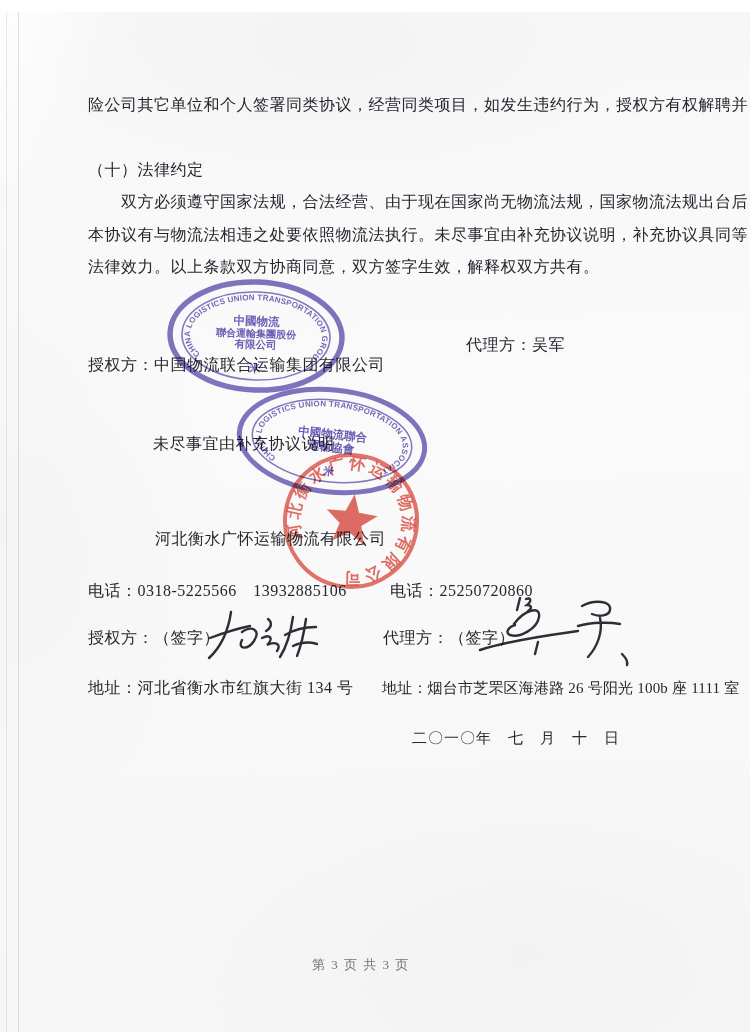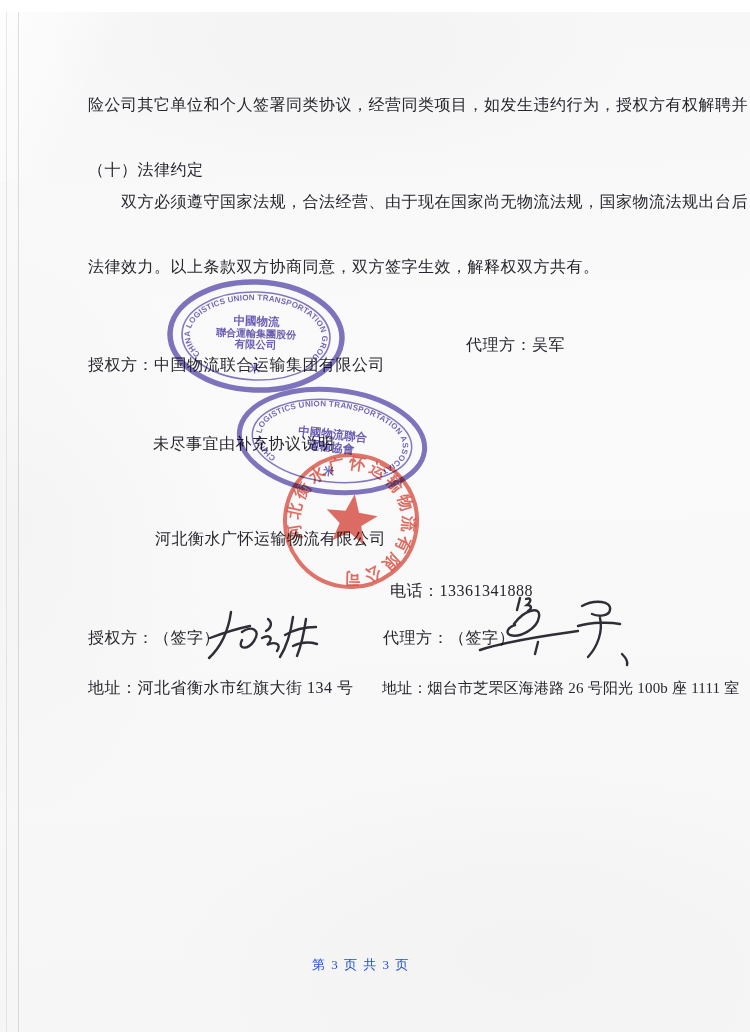--- a/index.html
+++ b/index.html
@@ -29,54 +29,57 @@
     position:absolute;top:12px;bottom:0;width:1px;
     background:rgba(150,150,155,0.30);
   }
   .edge-line.l1{left:6px;background:rgba(160,160,165,0.22);}
   .edge-line.l2{left:18px;}
   .txt{
     position:absolute;color:#26262e;font-size:16px;line-height:1.1;
     letter-spacing:0.5px;white-space:pre;
   }
   .txt.small{font-size:15px;letter-spacing:0.2px;}
-  .txt.footer{font-size:13px;color:#1d4ed8;letter-spacing:1.5px;}
+  .txt.footer{font-size:13px;color:#737373;letter-spacing:1.5px;}
   .stamp{position:absolute;mix-blend-mode:multiply;opacity:0.92;filter:blur(0.35px);}
   .sig{position:absolute;mix-blend-mode:multiply;}
   .seal-ring-en{font-family:"Liberation Sans", sans-serif;font-weight:600;}
   .seal-cn{font-family:"Liberation Serif", serif;font-weight:700;}
 </style>
 </head>
 <body>
 
 <div class="page">
   <div class="paper"></div>
   <div class="fold-topleft"></div>
   <div class="edge-line l1"></div>
   <div class="edge-line l2"></div>
 
   <div class="txt" style="left:88px;top:96px">险公司其它单位和个人签署同类协议，经营同类项目，如发生违约行为，授权方有权解聘并</div>
   <div class="txt" style="left:88px;top:161px">（十）法律约定</div>
   <div class="txt" style="left:121px;top:193px">双方必须遵守国家法规，合法经营、由于现在国家尚无物流法规，国家物流法规出台后</div>
+  <div class="txt" style="left:88px;top:226px">本协议有与物流法相违之处要依照物流法执行。未尽事宜由补充协议说明，补充协议具同等</div>
   <div class="txt" style="left:88px;top:258px">法律效力。以上条款双方协商同意，双方签字生效，解释权双方共有。</div>
 
   <div class="txt" style="left:88px;top:356px">授权方：中国物流联合运输集团有限公司</div>
   <div class="txt" style="left:466px;top:336px">代理方：吴军</div>
 
   <div class="txt" style="left:153px;top:435px">未尽事宜由补充协议说明</div>
   <div class="txt" style="left:155px;top:530px">河北衡水广怀运输物流有限公司</div>
 
-  <div class="txt" style="left:390px;top:582px">电话：13361341888</div>
+  <div class="txt" style="left:88px;top:582px">电话：0318-5225566　13932885106</div>
+  <div class="txt" style="left:390px;top:582px">电话：25250720860</div>
 
   <div class="txt" style="left:88px;top:629px">授权方：（签字）</div>
   <div class="txt" style="left:383px;top:629px">代理方：（签字）</div>
 
   <div class="txt" style="left:88px;top:679px">地址：河北省衡水市红旗大街 134 号</div>
   <div class="txt small" style="left:382px;top:680px">地址：烟台市芝罘区海港路 26 号阳光 100b 座 1111 室</div>
 
+  <div class="txt" style="left:412px;top:730px;font-size:15px;letter-spacing:1px">二〇一〇年　七　月　十　日</div>
 
   <div class="txt footer" style="left:312px;top:958px">第 3 页 共 3 页</div>
 
   <svg class="stamp" style="left:163px;top:277px" width="186" height="118" viewBox="0 0 186 118">
     <g transform="rotate(2 93 59)">
       <ellipse cx="93" cy="59" rx="86" ry="54" fill="none" stroke="rgba(77,62,168,0.78)" stroke-width="5.5"></ellipse>
       <ellipse cx="93" cy="59" rx="74" ry="44" fill="none" stroke="rgba(77,62,168,0.75)" stroke-width="1.6"></ellipse>
       <defs>
         <path id="ringA" d="M 38,79 A 66,36 0 1 1 148,79" fill="none"></path>
       </defs>

